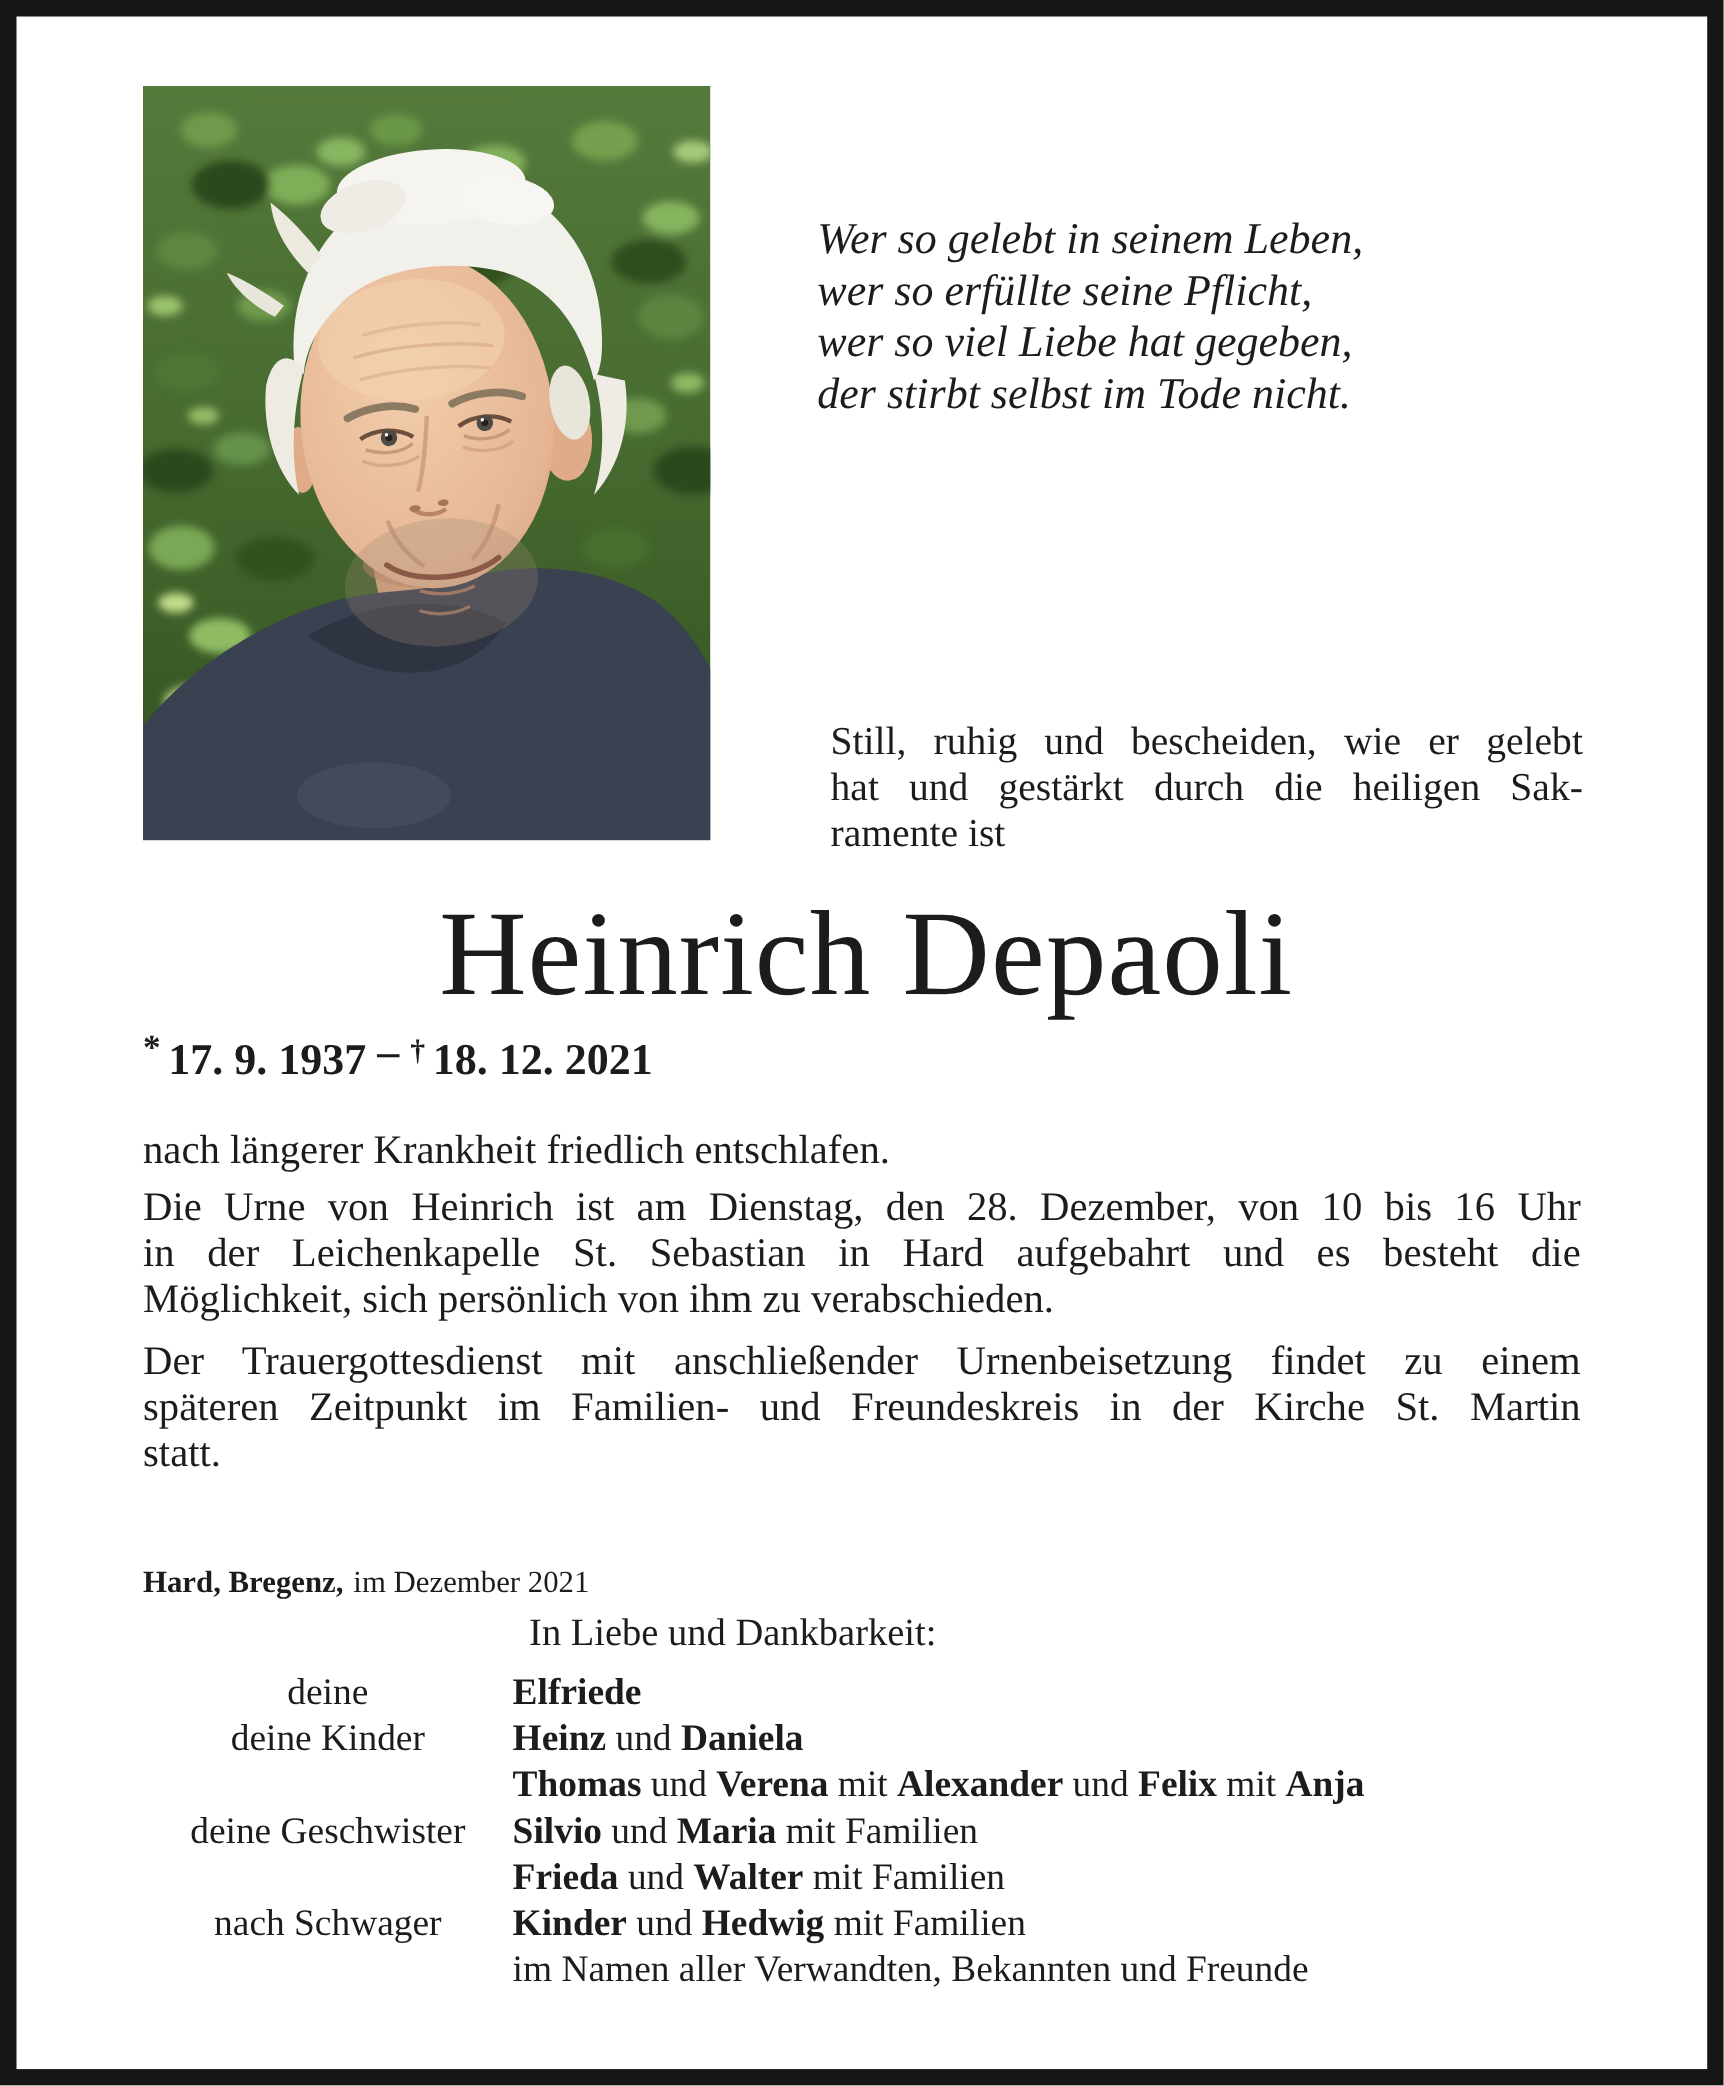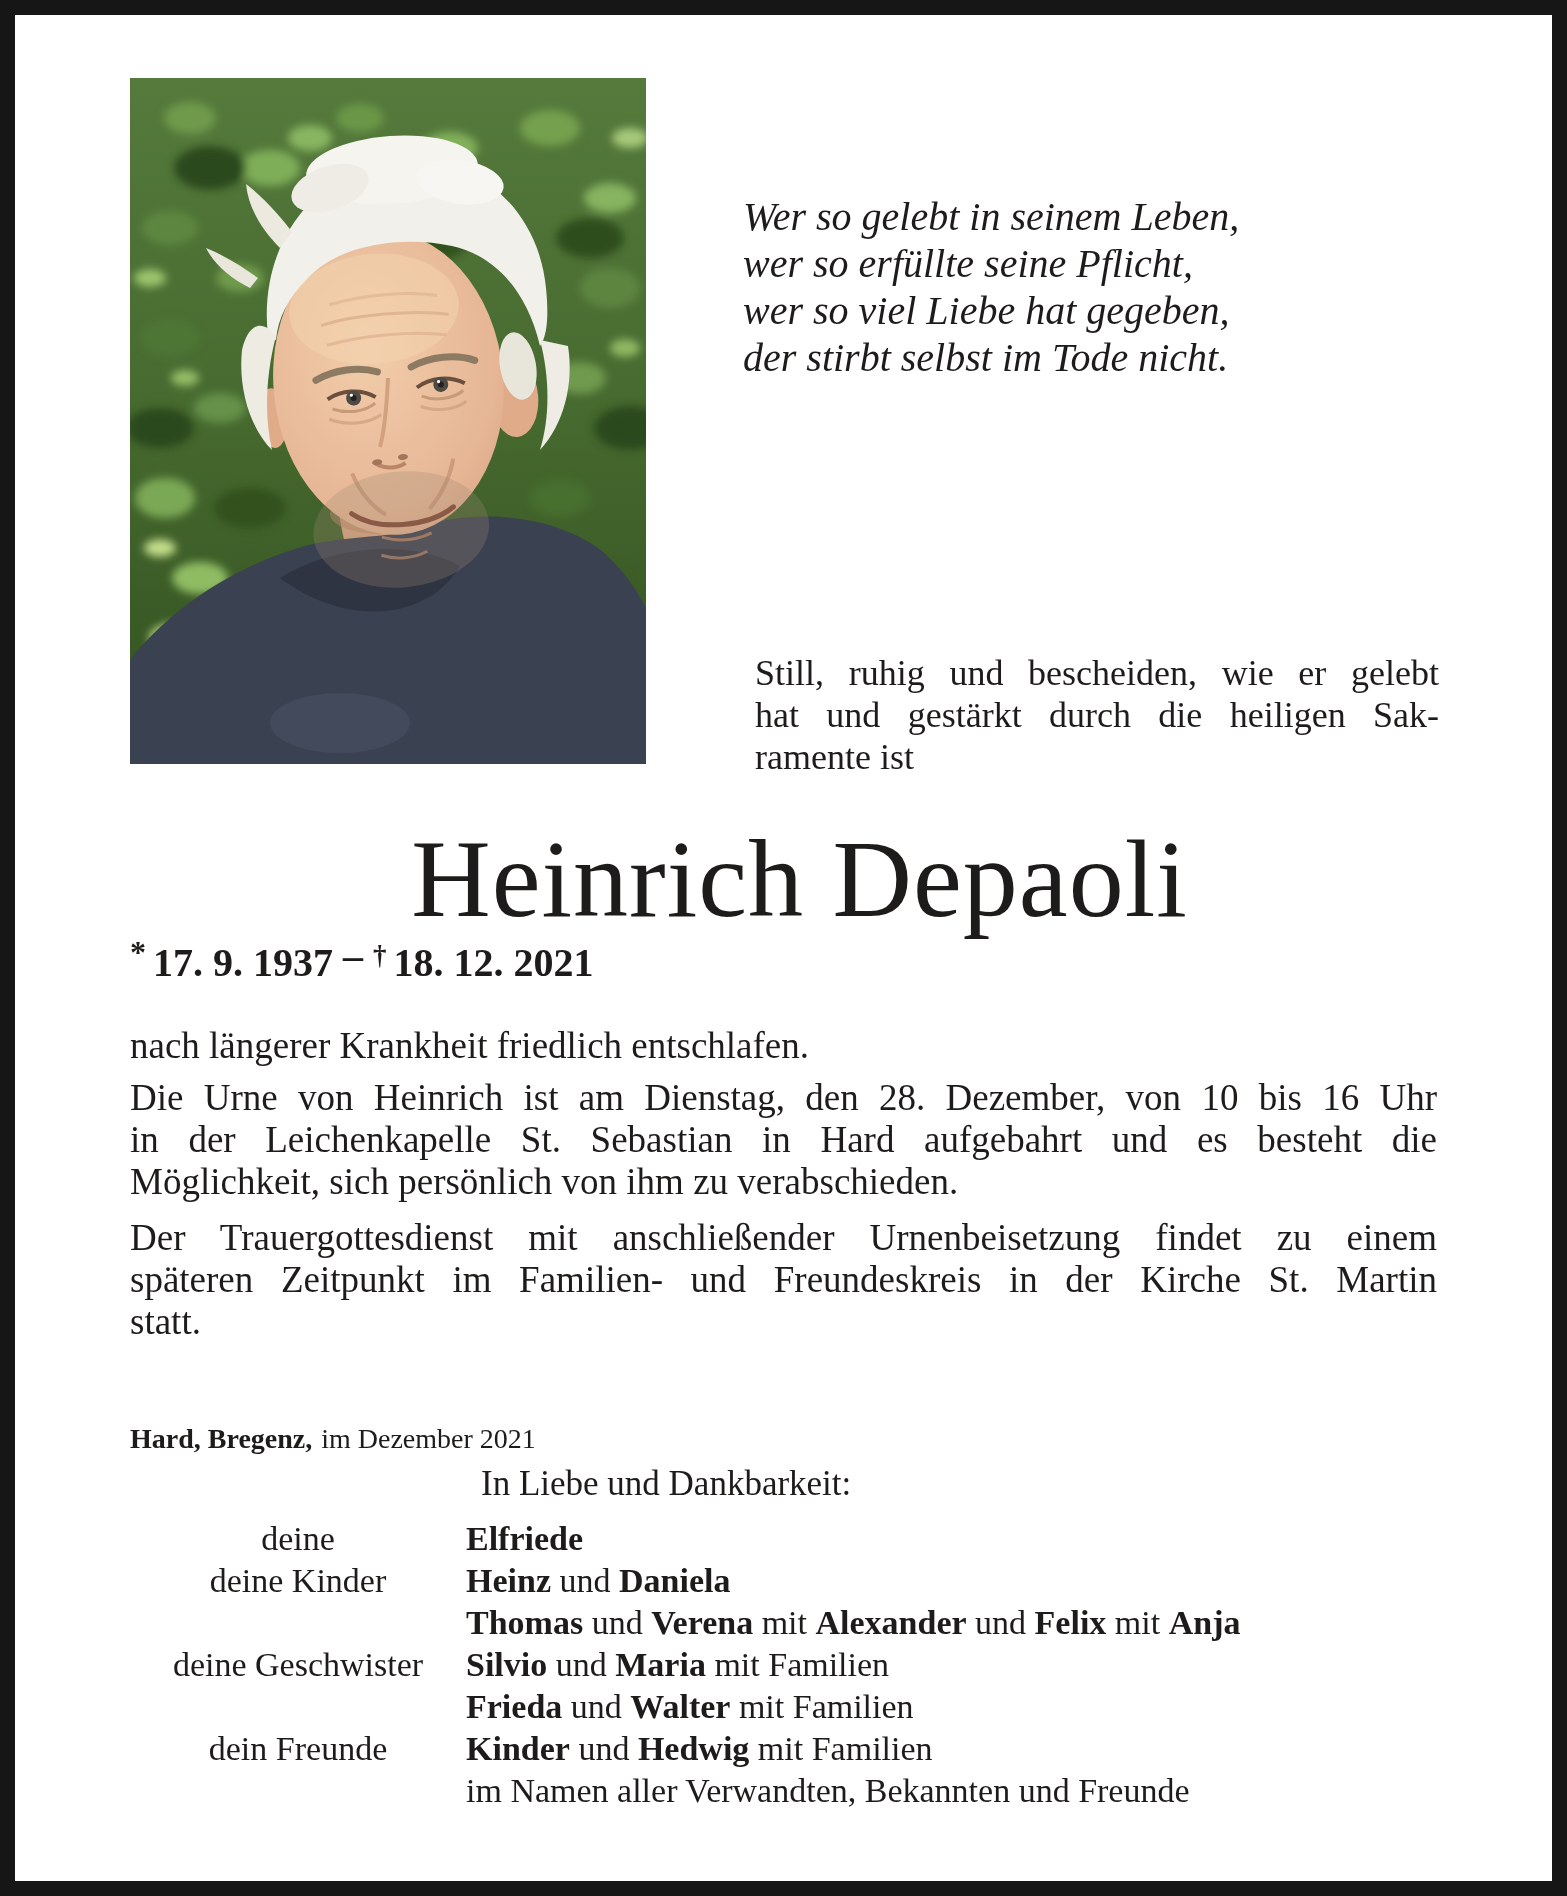--- a/index.html
+++ b/index.html
@@ -39,21 +39,21 @@
     width: 684px;
     font-size: 36px;
     line-height: 42px;
   }
   .jl { text-align: justify; text-align-last: justify; white-space: nowrap; }
 
   
   .name {
     left: 115px; top: 788px;
     width: 1307px;
-    margin: 16px;
+    margin: 4px;
     text-align: center;
     font-size: 110px;
     font-weight: 400;
     letter-spacing: 1px;
     line-height: 120px;
     white-space: nowrap;
   }
 
   
   .dates {
@@ -281,21 +281,21 @@
     </div>
     <div class="fam-row">
       <div class="fam-label">deine Geschwister</div>
       <div class="fam-names"><span class="b">Silvio</span><span> und </span><span class="b">Maria</span><span> mit Familien</span></div>
     </div>
     <div class="fam-row">
       <div class="fam-label"></div>
       <div class="fam-names"><span class="b">Frieda</span><span> und </span><span class="b">Walter</span><span> mit Familien</span></div>
     </div>
     <div class="fam-row">
-      <div class="fam-label">dein Freunde</div>
+      <div class="fam-label">nach Schwager</div>
       <div class="fam-names"><span class="b">Kinder</span><span> und </span><span class="b">Hedwig</span><span> mit Familien</span></div>
     </div>
     <div class="fam-row">
       <div class="fam-label"></div>
       <div class="fam-names"><span>im Namen aller Verwandten, Bekannten und Freunde</span></div>
     </div>
   </div>
 
 </div>
 

